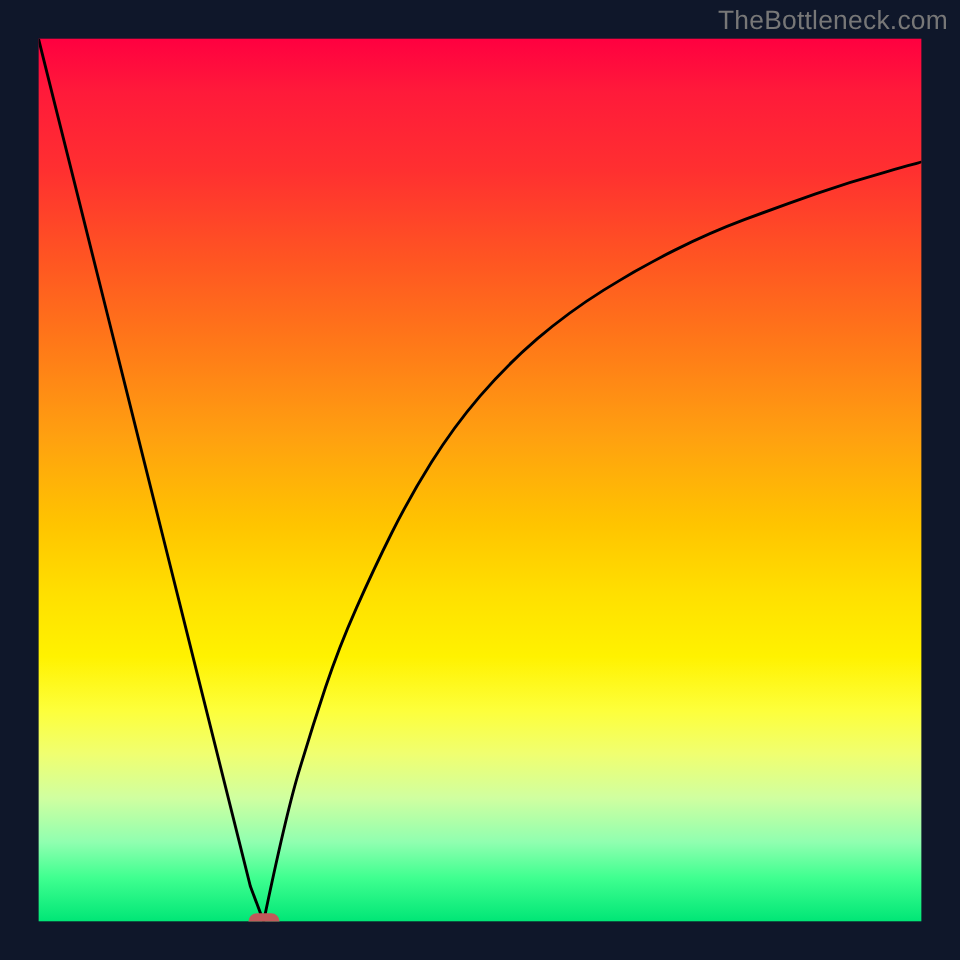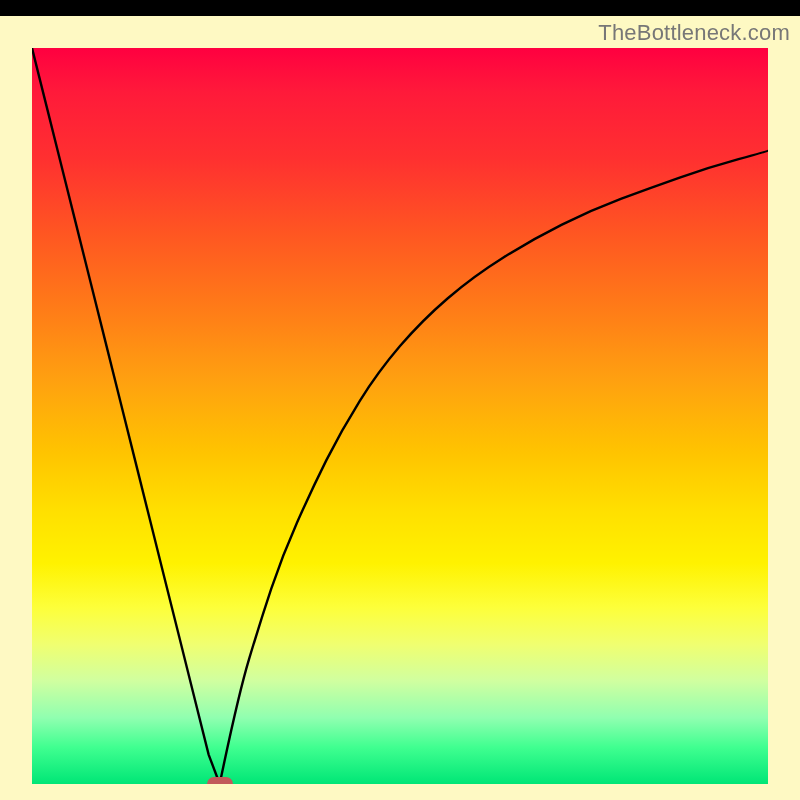--- a/index.html
+++ b/index.html
@@ -7,22 +7,21 @@
     padding: 0;
     width: 800px;
     height: 800px;
     overflow: hidden;
     background: #000;
     font-family: Arial, Helvetica, sans-serif;
   }
   .frame {
     position: absolute;
     inset: 0;
-    background: #fef9c3;
-    margin-top: 16px;
+    background: #0f172a;
   }
   .plot {
     position: absolute;
     left: 32px;
     top: 32px;
     width: 736px;
     height: 736px;
     overflow: hidden;
   }
   .gradient {

